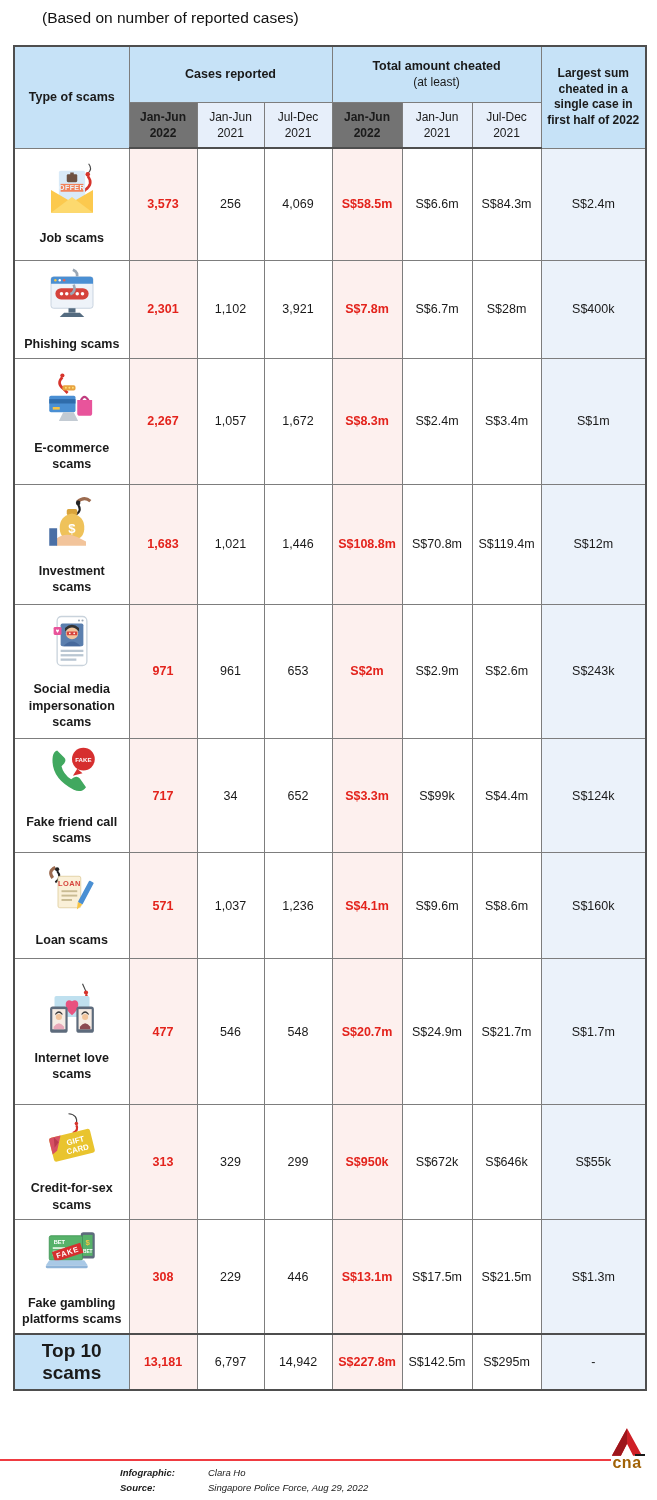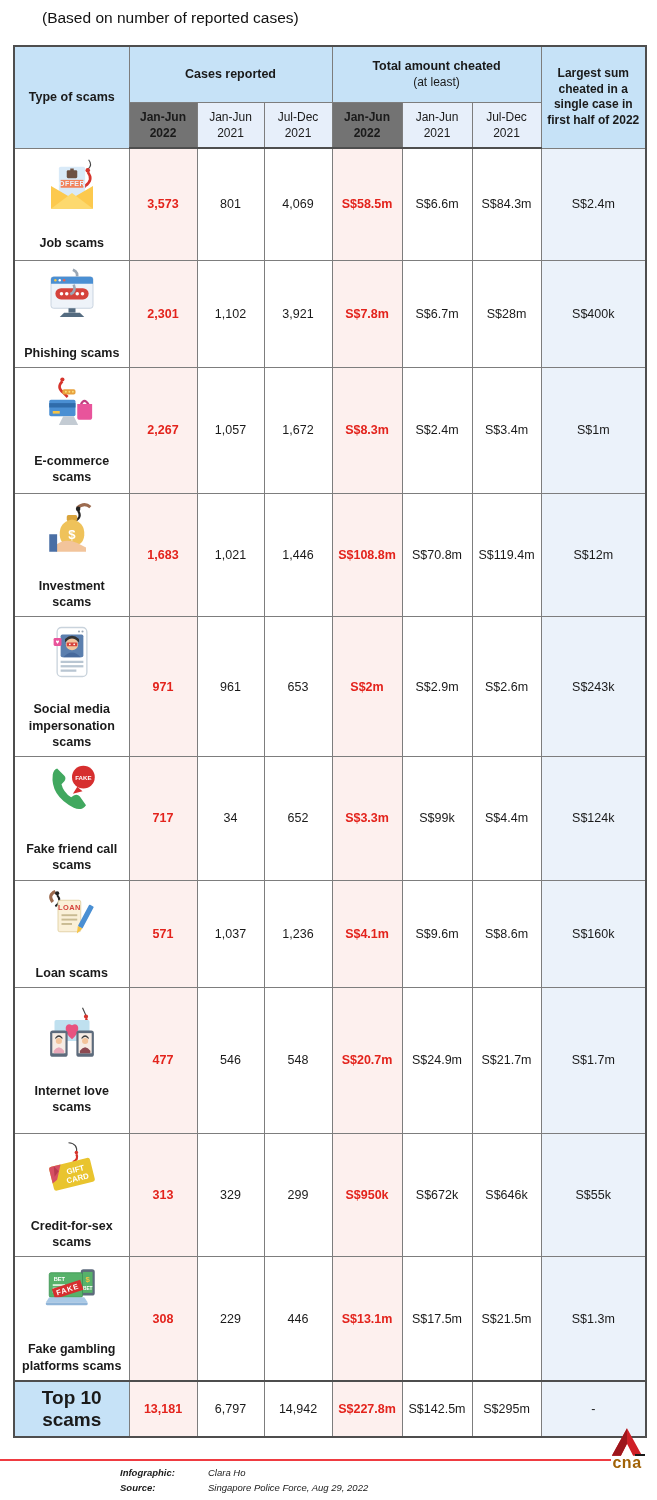--- a/index.html
+++ b/index.html
@@ -33,21 +33,21 @@
 
   th.group-h { font-size:12.5px; font-weight:bold; line-height:1.3; }
   th.group-h .paren { font-weight:normal; font-size:12px; display:block; }
   th.type-h { font-size:12.5px; font-weight:bold; }
   th.largest-h { font-size:12px; font-weight:bold; line-height:1.3; padding:4px; }
   th.period { font-size:12px; font-weight:normal; line-height:1.35; padding:4px 2px; }
   th.period.hot { font-weight:bold; }
 
   td { font-size:12.5px; }
   td.red-val { color:#e3231c; font-weight:bold; }
-  .type-cell { display:flex; flex-direction:column; align-items:center; justify-content:center; gap:20px; padding:4px 2px; }
+  .type-cell { display:flex; flex-direction:column; align-items:center; justify-content:center; gap:11px; padding:4px 2px; }
   .type-label { font-size:12.5px; font-weight:bold; line-height:1.3; }
   tfoot .total-label { font-size:19px; font-weight:bold; }
   tfoot tr { height:56px; }
 
   
   .note { margin:15px 0 0 35px; font-size:11px; color:#222; }
   .red-line { position:absolute; left:0; top:1459px; width:611px; height:2px; background:#ef3b41; }
   .credits { position:absolute; left:120px; top:1465px; font-size:9.5px; font-style:italic; line-height:15px; }
   .credits .row { display:flex; }
   .credits .lbl { font-weight:bold; width:88px; }
@@ -105,21 +105,21 @@
                   <rect x="19" y="25" width="26" height="9" fill="#f2825a"></rect>
                   <text x="32" y="32.5" font-size="8" font-weight="bold" fill="#eaf4fc" text-anchor="middle" letter-spacing="0.5">OFFER</text>
                   <path d="M8 32 L32 46 L56 32 L56 58 L8 58 Z" fill="#fcc94e"></path>
                   <path d="M8 58 L32 40 L56 58 Z" fill="#fdd96e"></path>
                 </svg>
               </span>
               <span class="type-label">Job scams</span>
             </div>
           </td>
           <td class="bg-pink red-val">3,573</td>
-          <td>801</td>
+          <td>256</td>
           <td>4,069</td>
           <td class="bg-pink red-val">S$58.5m</td>
           <td>S$6.6m</td>
           <td>S$84.3m</td>
           <td class="bg-col-l">S$2.4m</td>
         </tr>
         <tr style="height: 93px;">
           <td>
             <div class="type-cell">
               <span class="icon">

